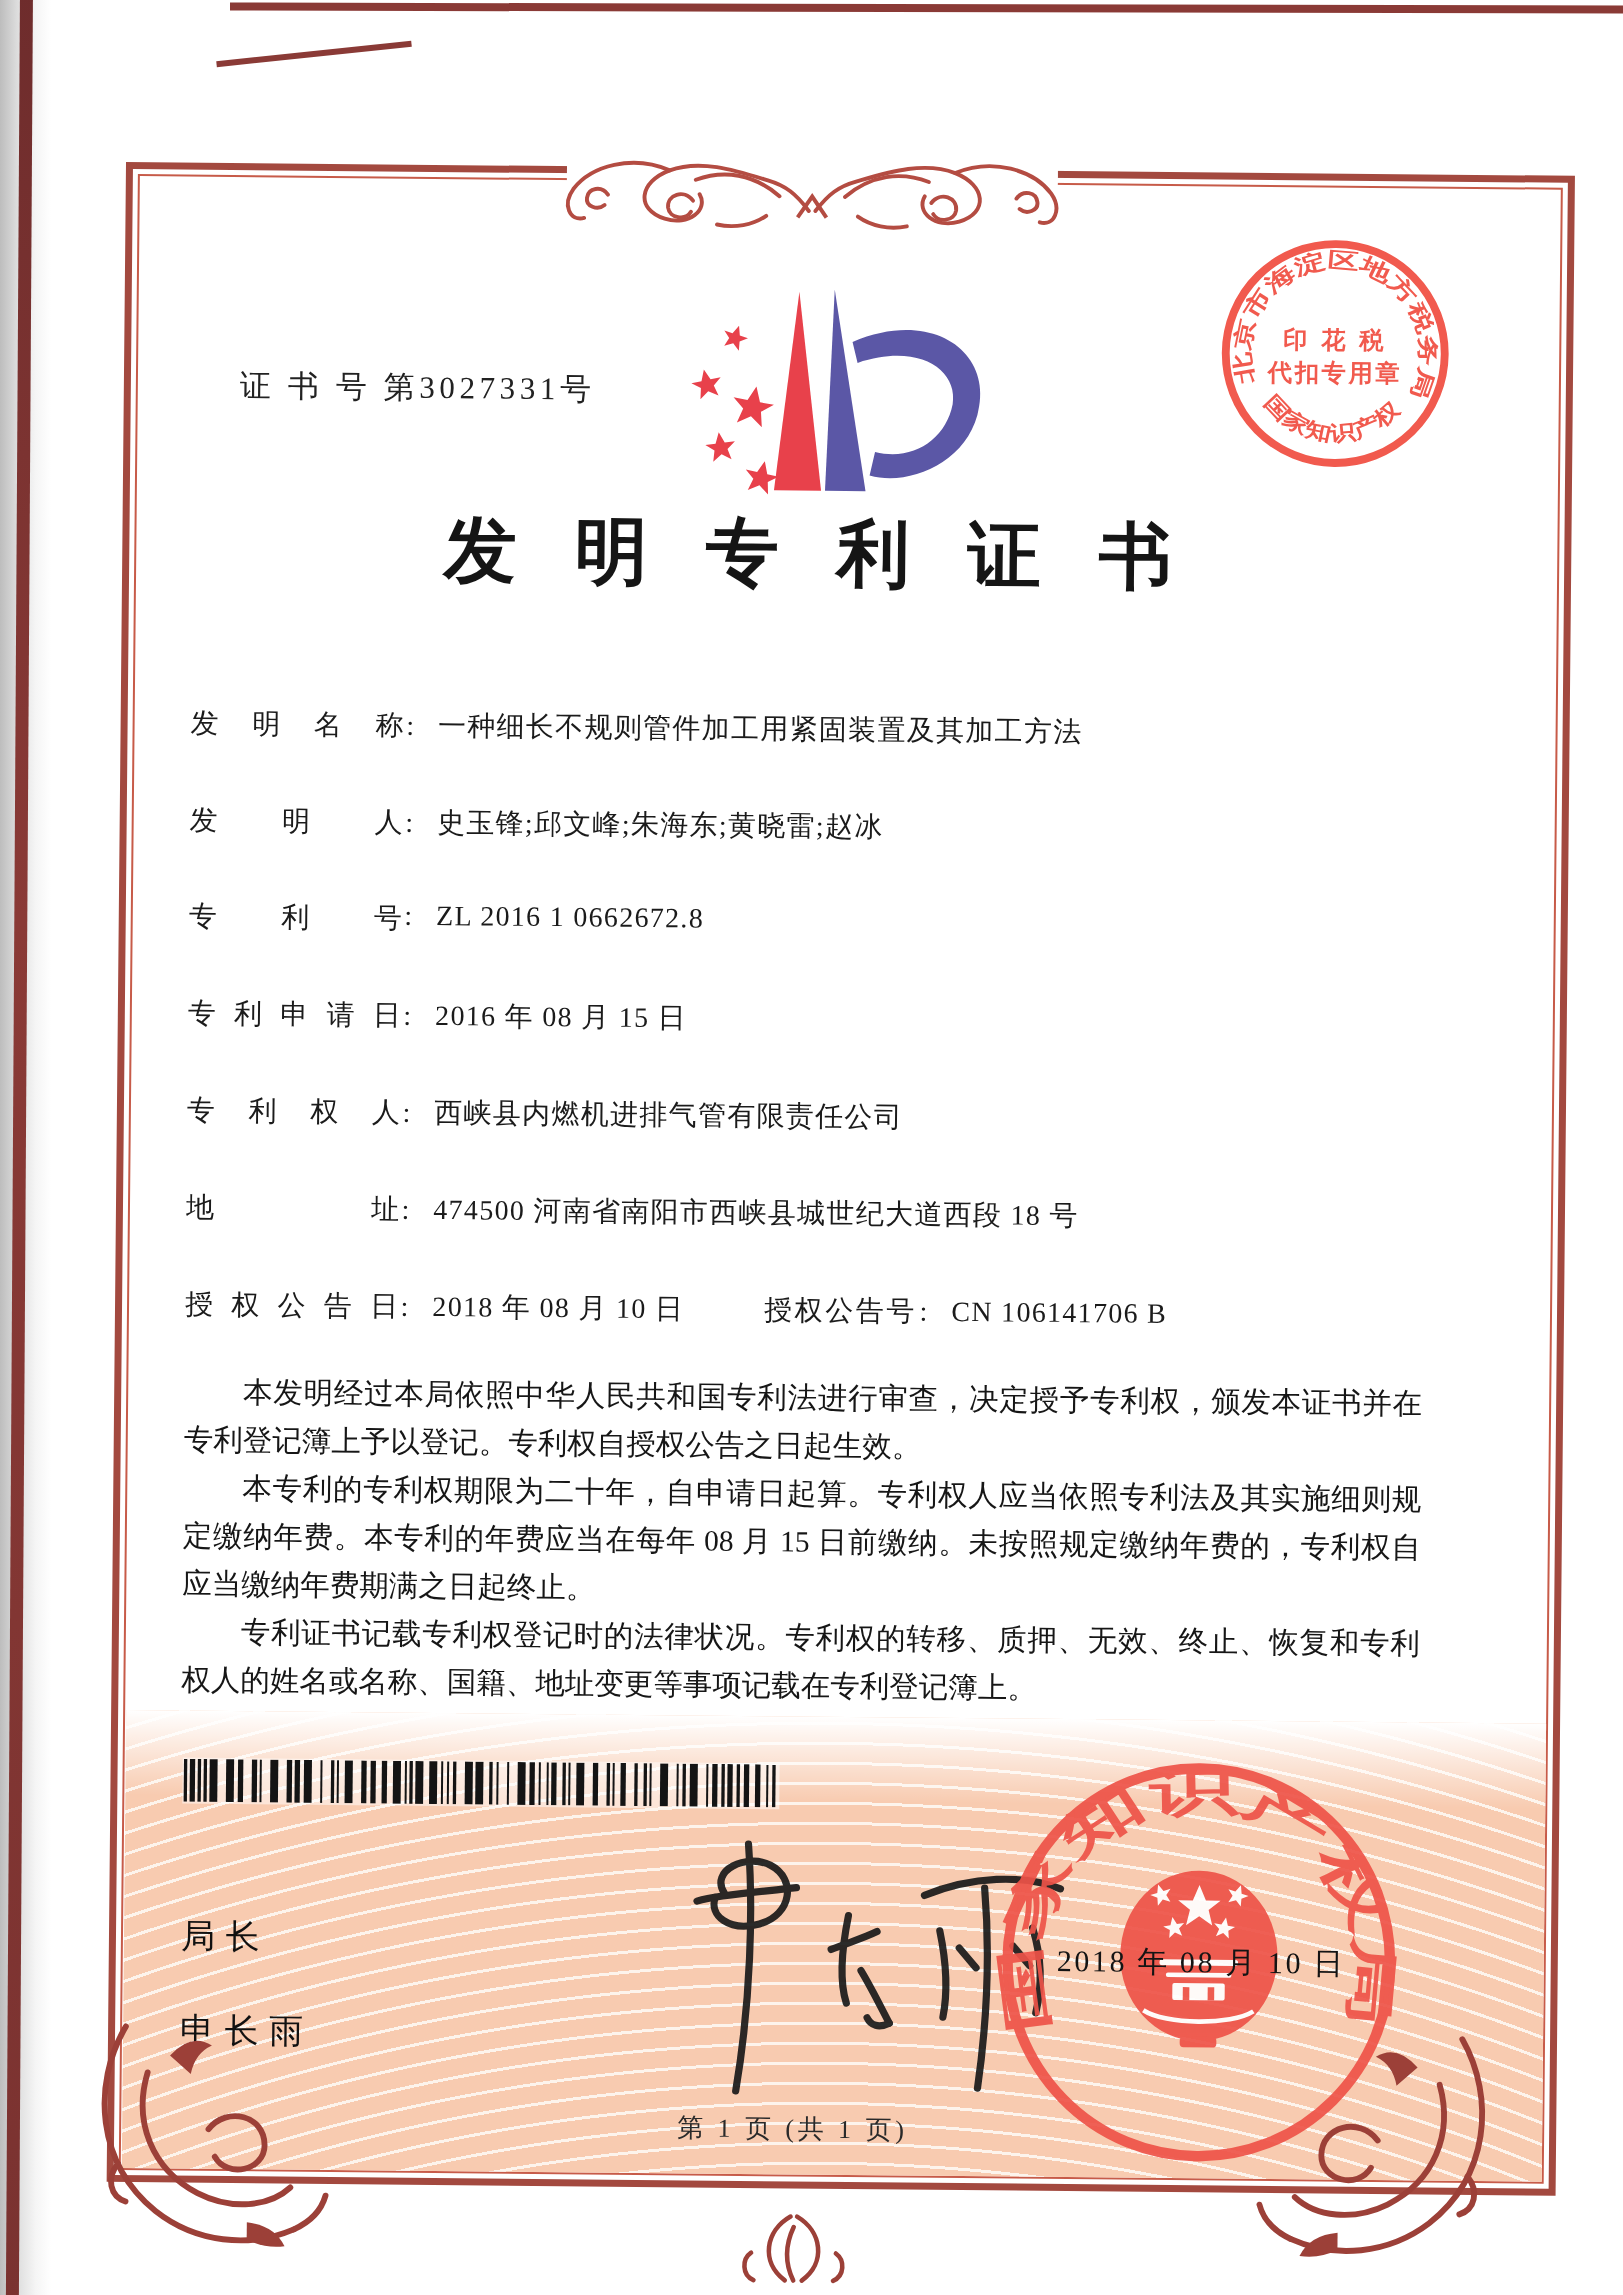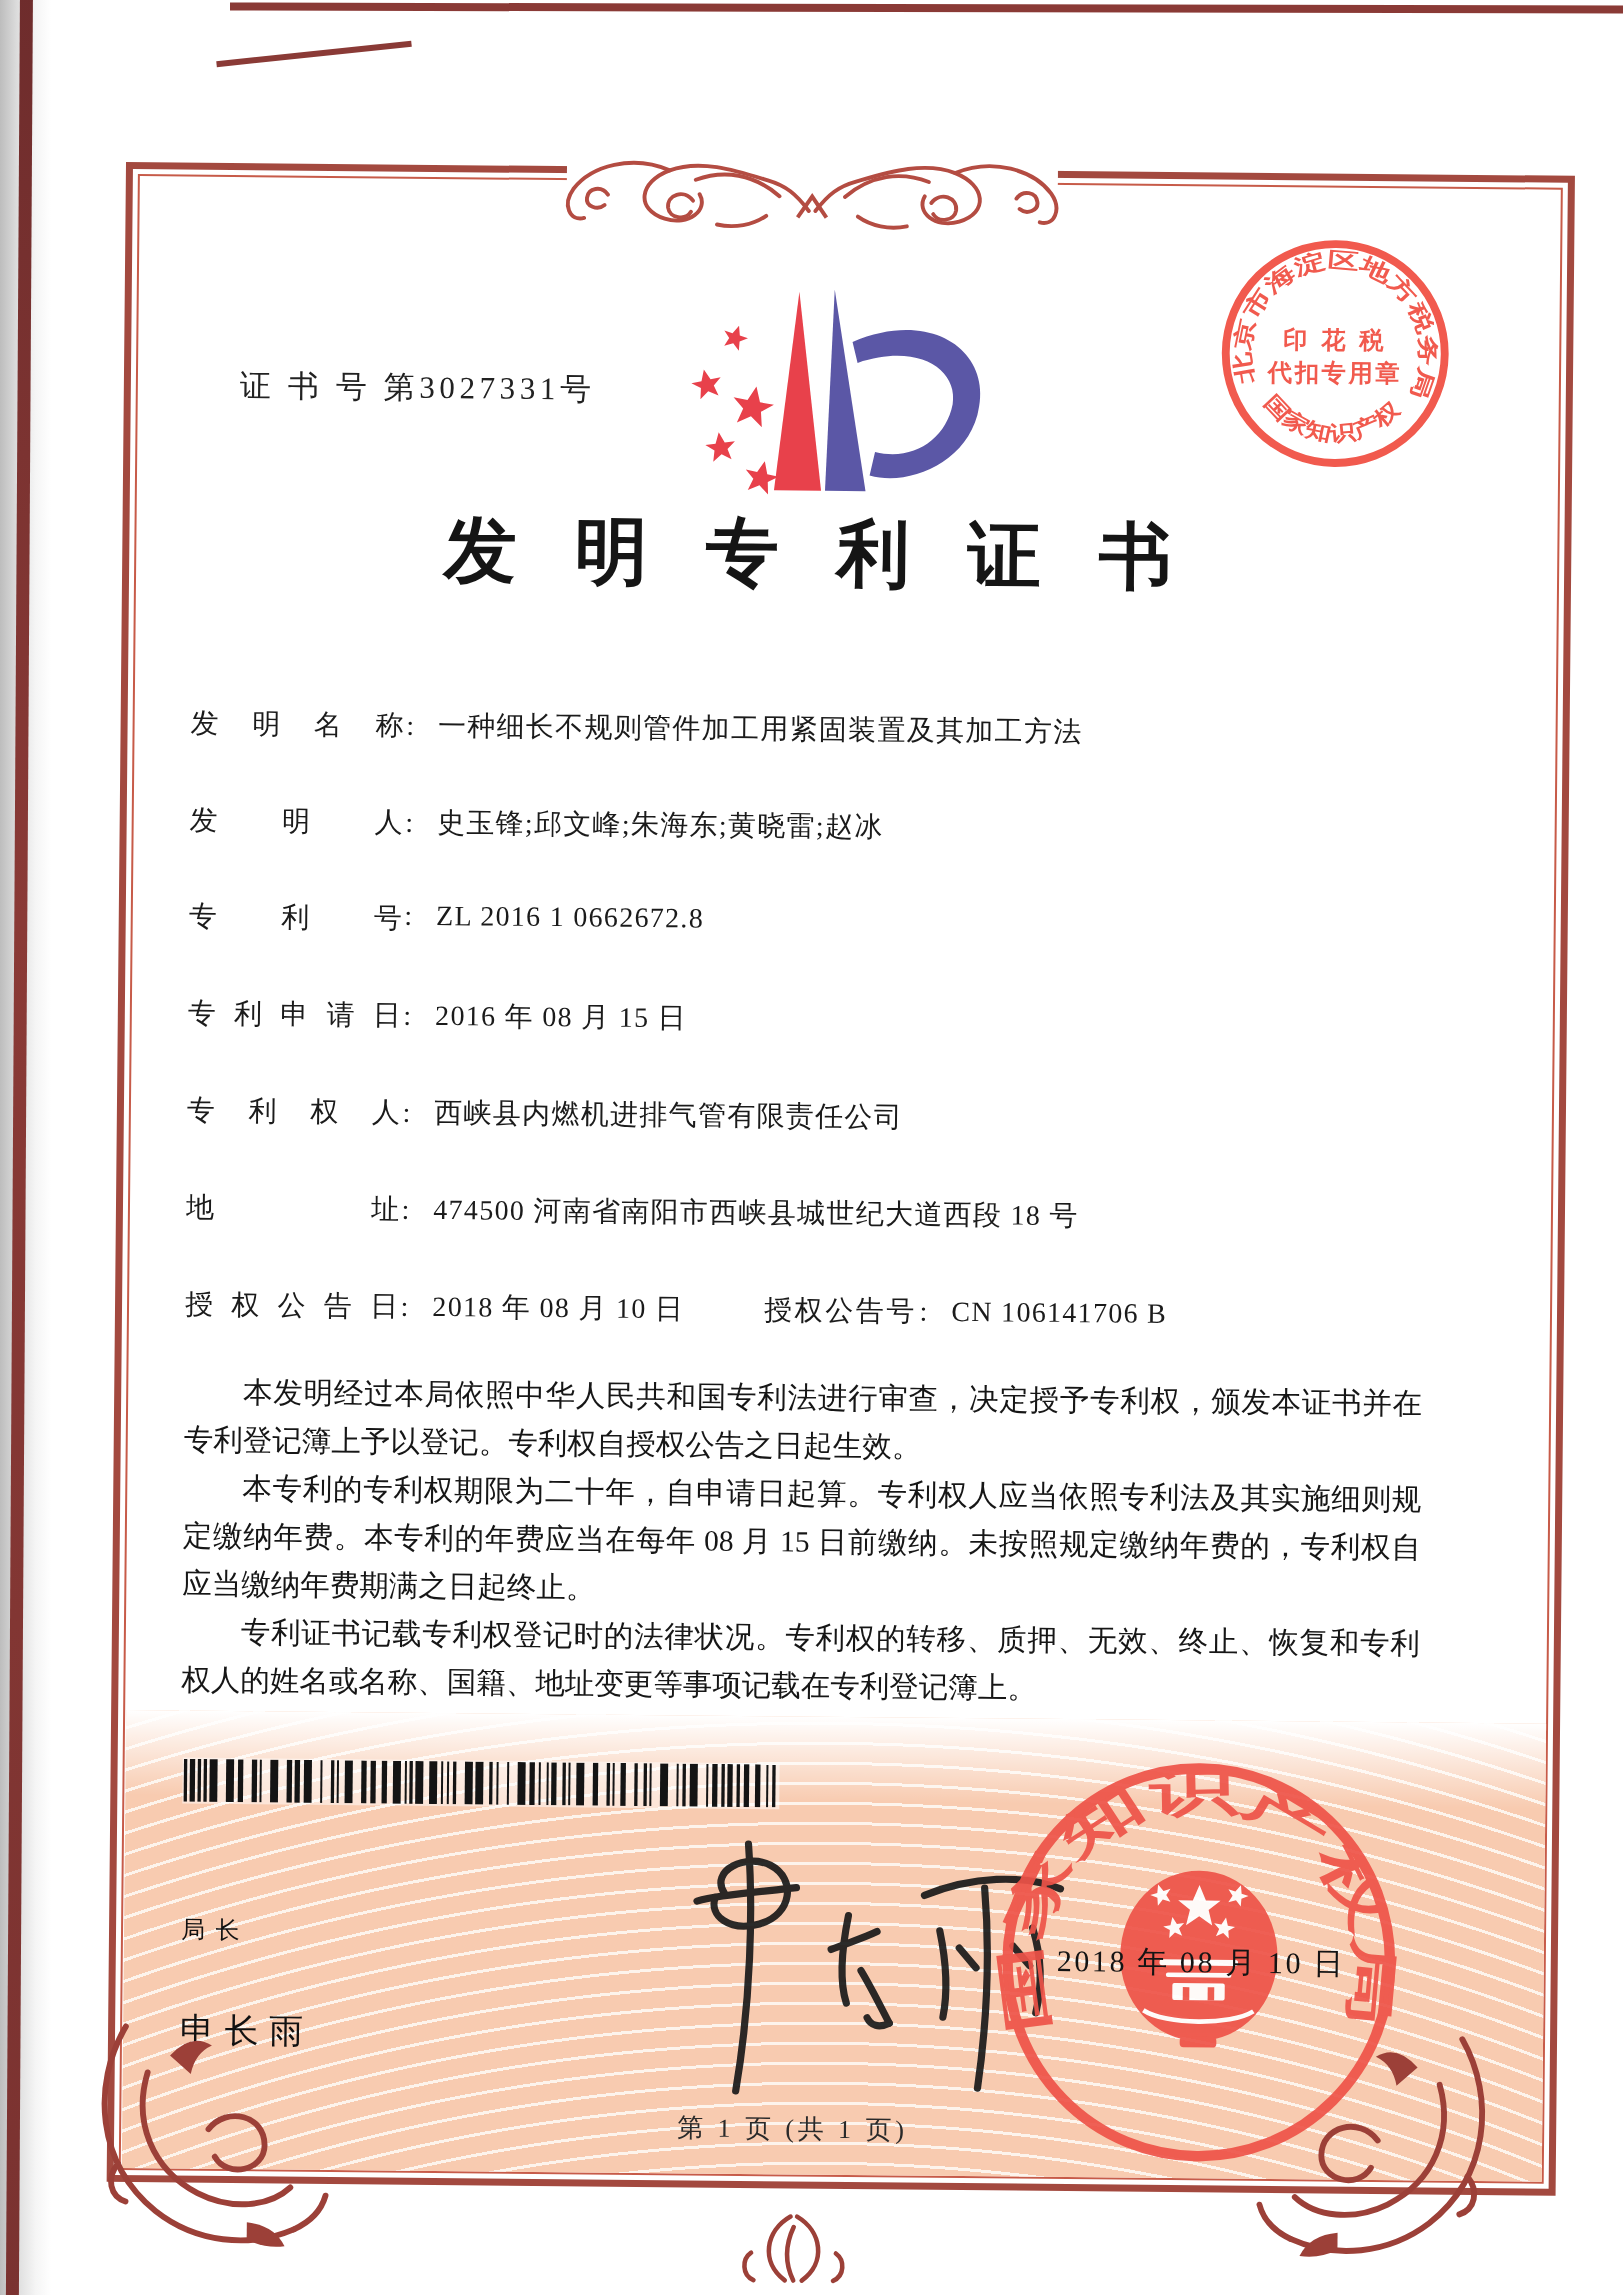--- a/index.html
+++ b/index.html
@@ -41,21 +41,21 @@
   .fvalue{display:inline-block;margin-left:17px;letter-spacing:1.3px;}
   .pair2{position:absolute;left:579px;top:0;}
   .pair2 .flabel2{display:inline-block;letter-spacing:2.6px;}
   
   .bodytext{position:absolute;left:196px;top:1367px;width:1238px;
     font-size:29.5px;line-height:48px;text-align:justify;color:#161616;}
   .bodytext p{margin:0;text-indent:2em;}
   
   .barcode{position:absolute;left:198px;top:1757px;width:597px;height:43px;
     background:rgba(255,255,255,0.5);padding:1.3px 0;}
-  .director-title{position:absolute;left:198px;top:1913px;font-size:24px;letter-spacing:10.5px;color:#111;}
+  .director-title{position:absolute;left:198px;top:1913px;font-size:34px;letter-spacing:10.5px;color:#111;}
   .director-name{position:absolute;left:198px;top:2007px;font-size:34px;letter-spacing:10.5px;color:#111;}
   .signature{position:absolute;left:648px;top:1825px;width:458px;height:281px;}
   .seal{position:absolute;left:1013px;top:1749px;width:406px;height:406px;}
   .seal-date{position:absolute;left:1035px;top:1932px;width:367px;text-align:center;
     font-size:30px;letter-spacing:2.6px;color:#141414;}
   .footer{position:absolute;left:0;top:2105px;width:1623px;text-align:center;font-size:26px;color:#2a2a2a;letter-spacing:3.9px;}
   
   .tax-stamp{position:absolute;left:1219px;top:224px;width:236px;height:236px;}
   .logo{position:absolute;left:625px;top:267px;width:380px;height:255px;}
   .dragon{position:absolute;left:531px;top:127px;width:563px;height:113px;}

